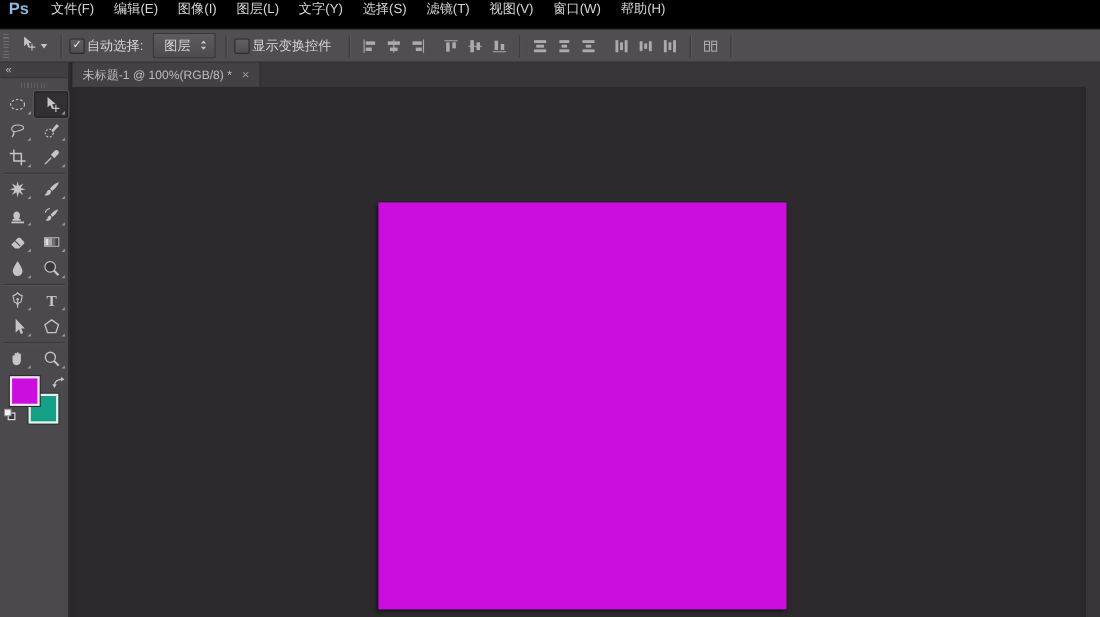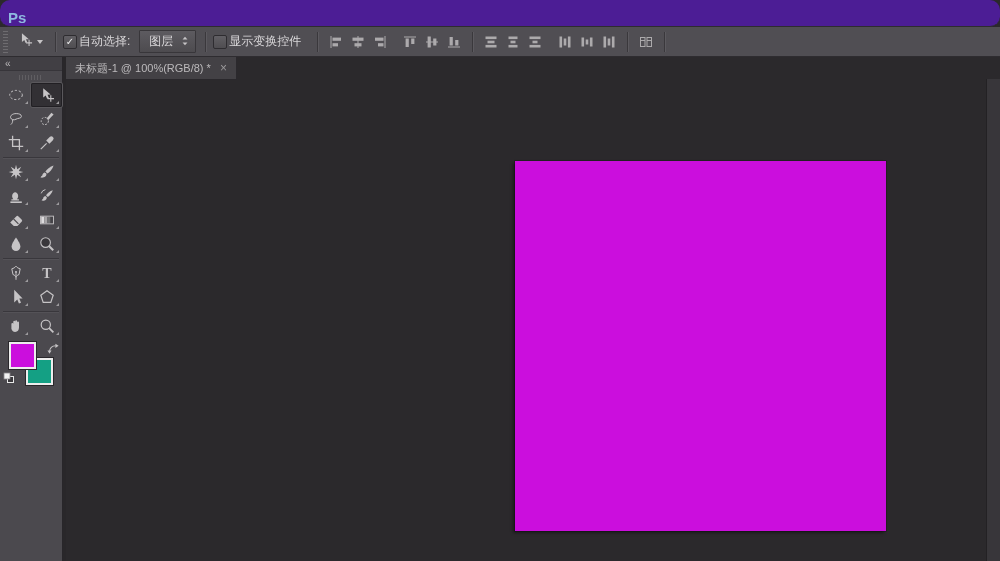--- a/index.html
+++ b/index.html
@@ -1,21 +1,21 @@
 <!DOCTYPE html>
 <html><head>
 <meta charset="utf-8">
 <style>
   html,body{margin:0;padding:0;}
   body{width:1000px;height:561px;overflow:hidden;background:#2b292c;
        font-family:"Liberation Sans","DejaVu Sans",sans-serif;user-select:none;}
 
   
-  .menubar{height:26px;background:#4c1d95;border-bottom:1px solid #2e2c30;
-           display:flex;align-items:flex-end;border-radius:10px;}
+  .menubar{height:26px;background:#000000;border-bottom:1px solid #2e2c30;
+           display:flex;align-items:flex-start;}
   .ps-logo{color:#8fb9e0;font-weight:bold;font-size:15px;padding:0 11px 0 8px;}
   .menu-item{color:#d8d6d8;font-size:12px;padding:0 9px;cursor:default;white-space:nowrap;}
 
   
   .optionsbar{height:29px;background:#504e53;border-bottom:1px solid #2e2c30;
               display:flex;align-items:center;}
   .grip-v{width:5px;height:22px;margin:0 5px 0 3px;
           background:repeating-linear-gradient(180deg,#6e6c70 0 1px,rgba(0,0,0,0) 1px 3px);}
   .tool-preset{display:flex;align-items:center;padding:0 5px;}
   .caret{width:0;height:0;border-left:3.5px solid transparent;border-right:3.5px solid transparent;
@@ -57,38 +57,50 @@
   .swatch{position:absolute;width:23px;height:23px;border:2px solid #ededed;
           box-shadow:0 0 0 1px #2a282c;}
   .swatch.fg{left:9px;top:1px;z-index:2;}
   .swatch.bg{left:26px;top:17px;z-index:1;}
   .swap{position:absolute;right:3px;top:0;}
   .defaults{position:absolute;left:3px;bottom:1px;}
   .bottom-btns{display:flex;justify-content:space-evenly;align-items:center;margin-top:6px;}
   .panel-btn{width:24px;height:20px;display:flex;align-items:center;justify-content:center;}
 
   
-  .canvas-wrap{flex:1;display:flex;position:relative;min-width:0;}
+  .canvas-wrap{flex:1;display:flex;flex-direction:column;position:relative;min-width:0;}
   .tabstrip{height:22px;background:#38363a;border-bottom:1px solid #2a282c;
             display:flex;align-items:stretch;}
   .tab{background:#434145;display:flex;align-items:center;padding:0 9px;
        border-right:1px solid #2b292d;}
   .tab-title{color:#bcbabc;font-size:11px;white-space:nowrap;}
   .tab-close{color:#9a989a;font-size:12px;margin-left:9px;line-height:1;}
   .viewport{flex:1;position:relative;background:#2b292c;overflow:hidden;}
   .artboard{position:absolute;left:278px;top:104px;width:371px;height:370px;
             box-shadow:-2px 2px 3px rgba(0,0,0,.4),0 0 0 1px rgba(0,0,0,.18);}
   .scroll-strip{position:absolute;right:0;top:22px;bottom:0;width:13px;
                 background:#38363a;border-left:1px solid #232124;}
 </style>
 </head>
 <body>
 
 <div class="menubar">
   <span class="ps-logo">Ps</span>
+  <span id="menu-items" style="display:flex;align-items:center;">
+      <span class="menu-item">文件(F)</span>
+      <span class="menu-item">编辑(E)</span>
+      <span class="menu-item">图像(I)</span>
+      <span class="menu-item">图层(L)</span>
+      <span class="menu-item">文字(Y)</span>
+      <span class="menu-item">选择(S)</span>
+      <span class="menu-item">滤镜(T)</span>
+      <span class="menu-item">视图(V)</span>
+      <span class="menu-item">窗口(W)</span>
+      <span class="menu-item">帮助(H)</span>
+    </span>
 </div>
 
 <div class="optionsbar">
   <span class="grip-v"></span>
   <span class="tool-preset">
     <span id="opt-move-icon"><svg viewBox="0 0 16 16" width="15" height="15">
           <path d="M4.2 1.2 V10.6 L6.7 8.4 8.1 11.8 9.9 11 8.5 7.7 11.6 7.6 Z" fill="#c6c4c6"></path>
           <path d="M11.8 8.3 V14.8 M8.6 11.6 H15" stroke="#c6c4c6" stroke-width="1.1" fill="none"></path>
         </svg></span>
     <span class="caret"></span>

